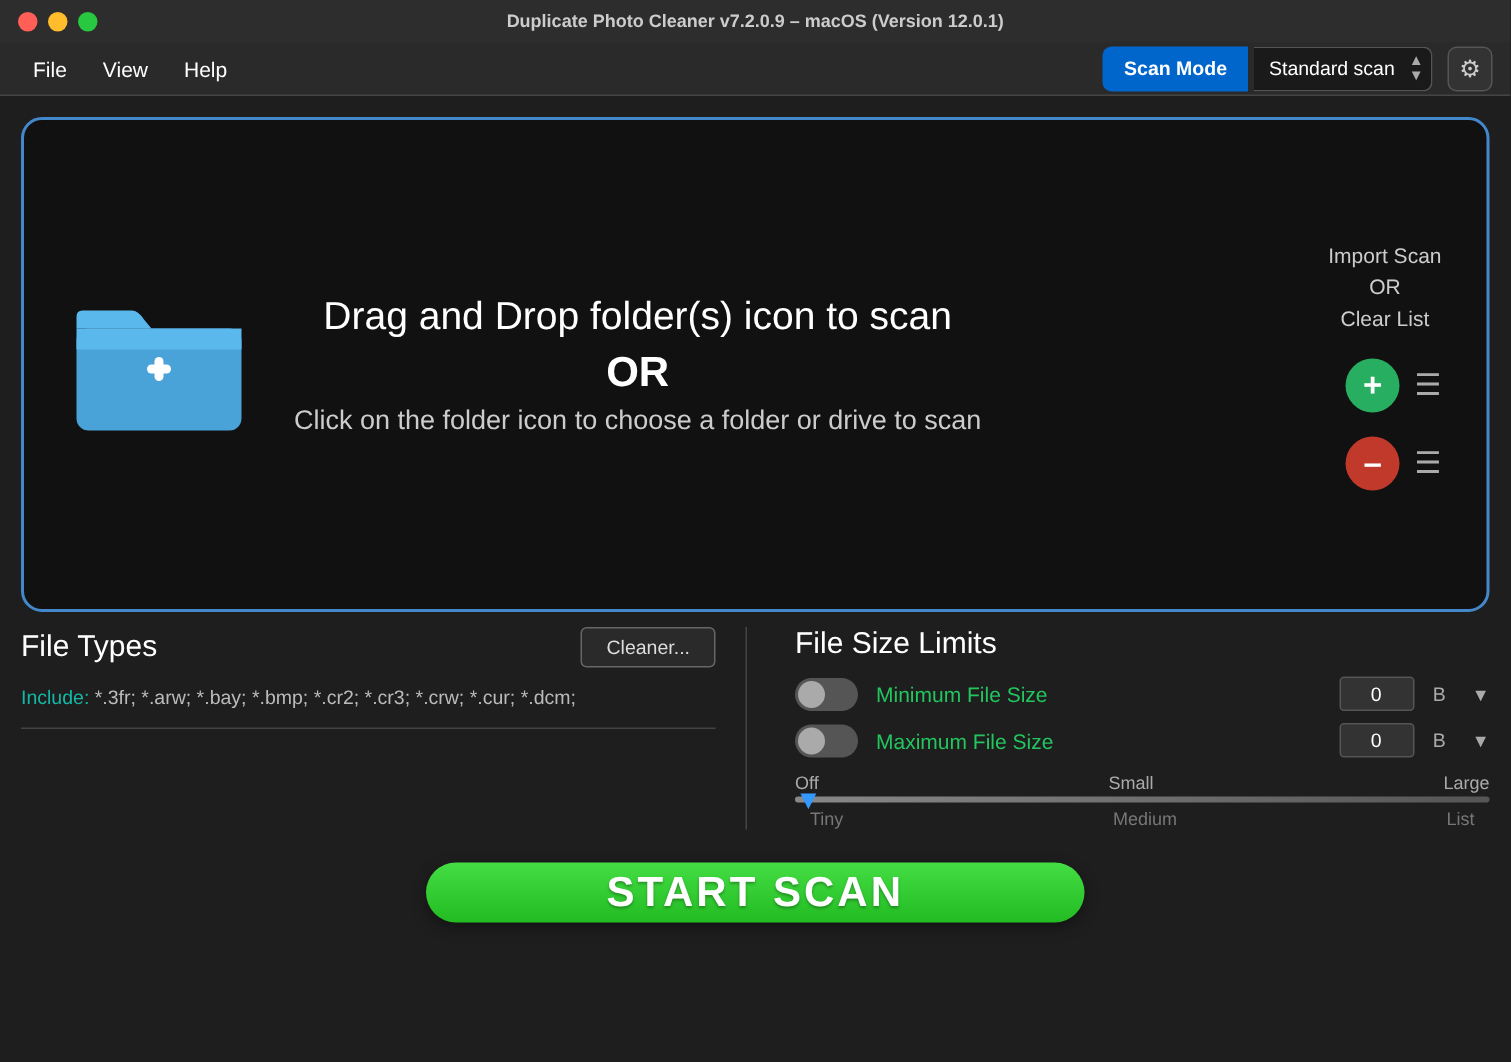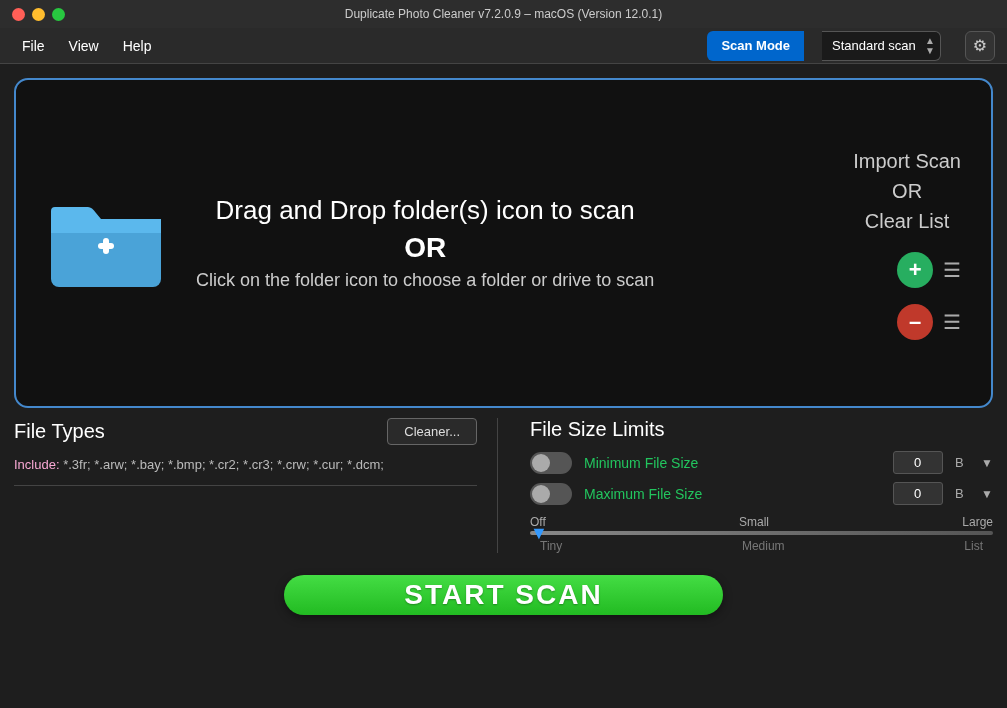--- a/index.html
+++ b/index.html
@@ -32,21 +32,21 @@
       width: 13px;
       height: 13px;
       border-radius: 50%;
     }
     .tl-red { background: #ff5f57; }
     .tl-yellow { background: #ffbd2e; }
     .tl-green { background: #28c840; }
     .title-bar-text {
       font-size: 12px;
       color: #cccccc;
-      font-weight: 400;
+      font-weight: 700;
     }
 
     
     .menu-bar {
       background: #2a2a2a;
       height: 36px;
       display: flex;
       align-items: center;
       padding: 0 12px;
       gap: 4px;
@@ -57,21 +57,21 @@
       font-size: 14px;
       color: #ffffff;
       cursor: pointer;
       border-radius: 4px;
     }
 
     .scan-mode-group {
       margin-left: auto;
       display: flex;
       align-items: center;
-      gap: 18px;
+      gap: 4px;
     }
     .scan-mode-label {
       background: #0066cc;
       color: #fff;
       padding: 5px 14px;
       font-size: 13px;
       font-weight: 600;
       border-radius: 6px 0 0 6px;
       height: 30px;
       display: flex;
@@ -176,21 +176,21 @@
     }
     .drop-zone-right {
       display: flex;
       flex-direction: column;
       align-items: flex-end;
       gap: 16px;
       min-width: 160px;
     }
     .import-text {
       text-align: center;
-      font-size: 20px;
+      font-size: 14px;
       color: #ccc;
       line-height: 1.5;
     }
     .action-btn-row {
       display: flex;
       align-items: center;
       gap: 10px;
     }
     .circle-btn {
       width: 36px;
@@ -243,21 +243,21 @@
       font-size: 13px;
       border-radius: 4px;
       cursor: pointer;
     }
     .include-text {
       font-size: 13px;
       color: #bbb;
       line-height: 1.5;
     }
     .include-label {
-      color: #f9a8d4;
+      color: #14b8a6;
       font-size: 13px;
     }
     .divider {
       border: none;
       border-top: 1px solid #444;
       margin: 10px 0;
     }
     .similarity-row {
       display: flex;
       align-items: center;

